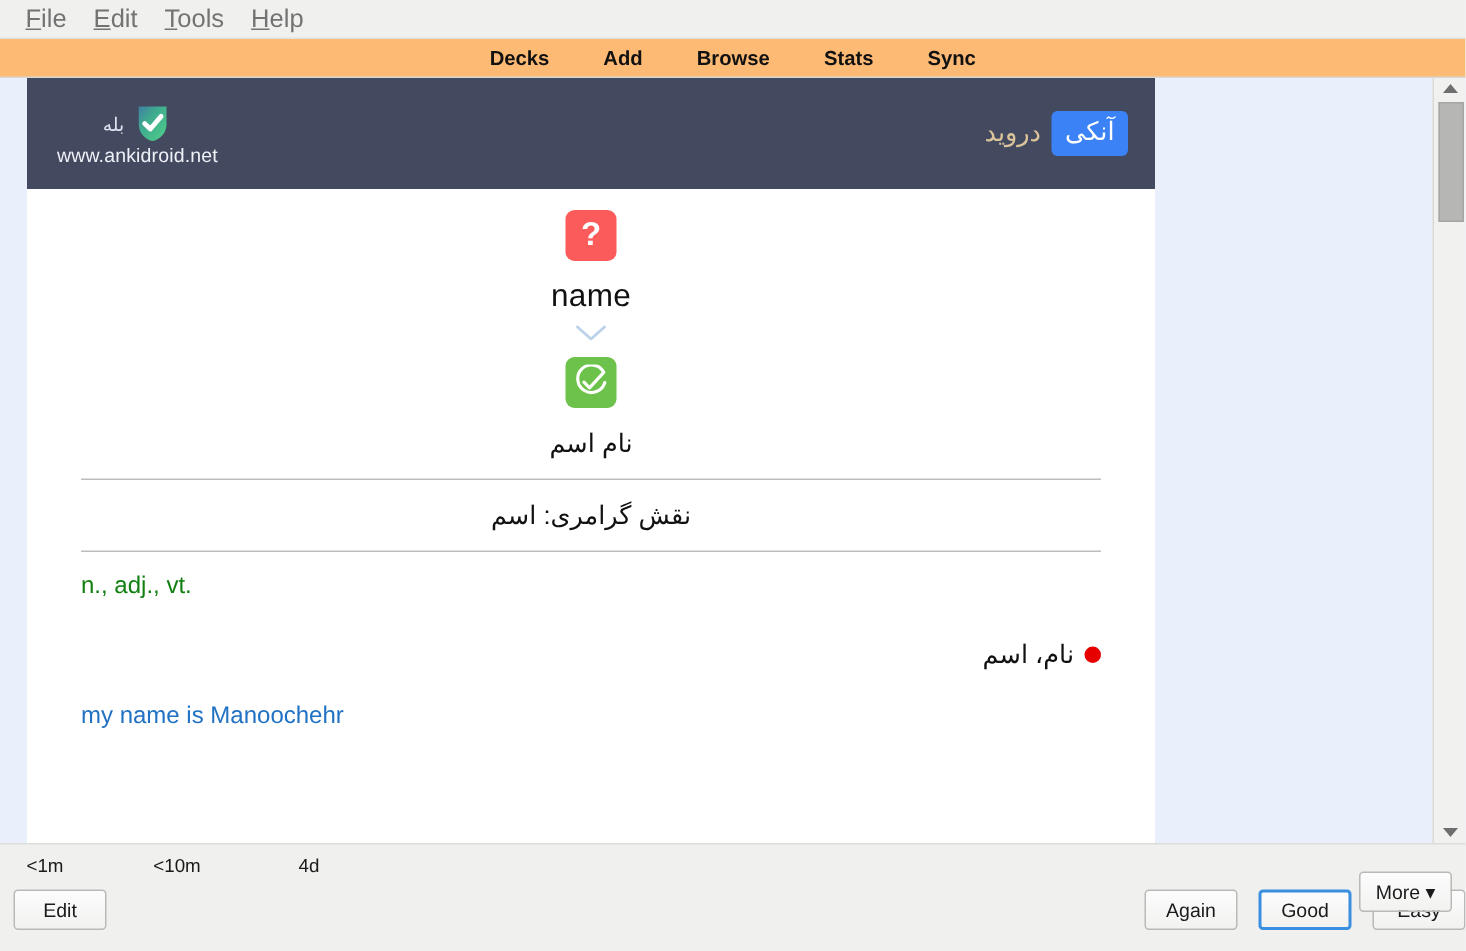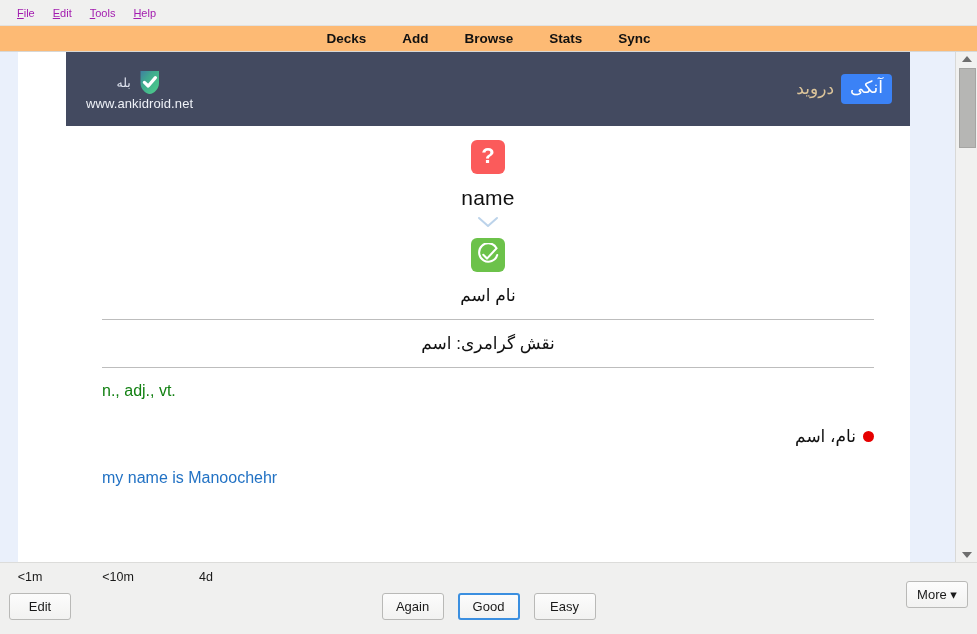--- a/index.html
+++ b/index.html
@@ -71,22 +71,22 @@
   .menubar {
     height: 26px;
     flex: 0 0 26px;
     background: #f0f0ef;
     display: flex;
     align-items: center;
     padding-left: 8px;
     border-bottom: 1px solid #e2e1df;
   }
   .menu-item {
-    font-size: 11px;
-    color: #a21caf;
+    font-size: 17px;
+    color: #737373;
     padding: 3px 9px;
     cursor: default;
     white-space: nowrap;
   }
   .menu-item u { text-decoration: underline; }
 
   
   .navbar {
     height: 26px;
     flex: 0 0 26px;
@@ -118,24 +118,23 @@
     position: relative;
     background: #eaf0fb;
     overflow: hidden;
     padding: 0;
   }
 
   .card {
     position: absolute;
     left: 18px;
     top: 0;
-    width: 892px;
+    width: 752px;
     background: #ffffff;
     min-height: 100%;
-    padding-left: 48px;
   }
 
   
   .banner {
     height: 74px;
     background: #434a60;
     display: flex;
     align-items: center;
     justify-content: space-between;
     padding: 0 18px 0 20px;
@@ -325,21 +324,21 @@
     font-size: 12.5px;
     color: #1a1a1a;
     width: 60px;
     text-align: center;
   }
   .ease-buttons {
     position: absolute;
     left: 0; right: 0;
     top: 30px;
     display: flex;
-    justify-content: center;
+    justify-content: flex-end;
     gap: 14px;
   }
   .btn {
     font-family: "Liberation Sans", sans-serif;
     font-size: 13px;
     color: #1a1a1a;
     background: linear-gradient(180deg, #fcfcfc 0%, #f2f2f1 100%);
     border: 1px solid #b9b9b7;
     border-radius: 3px;
     padding: 5px 0;

